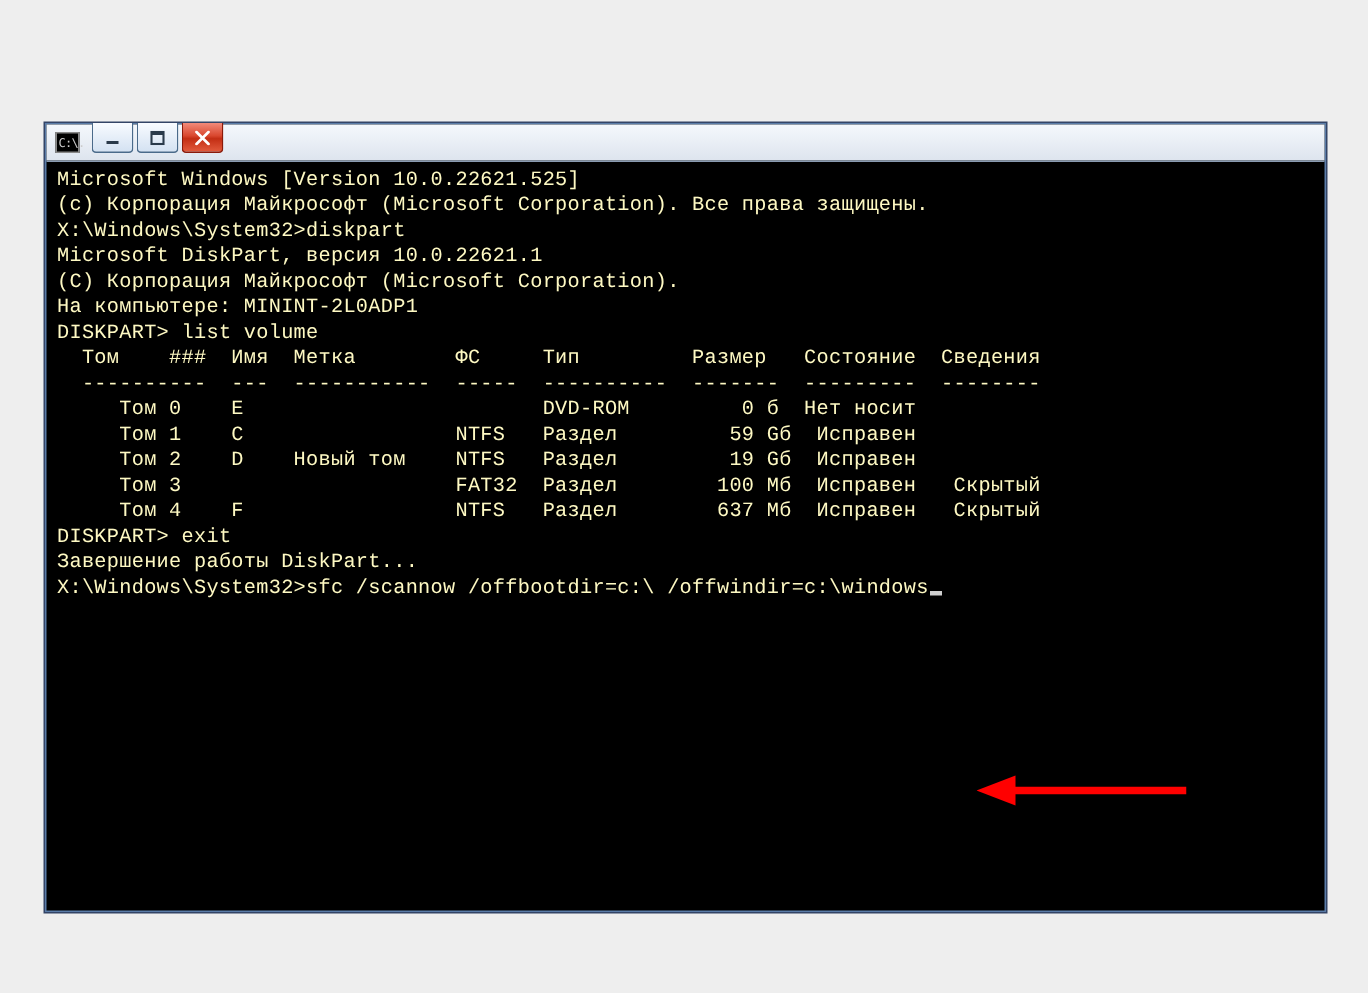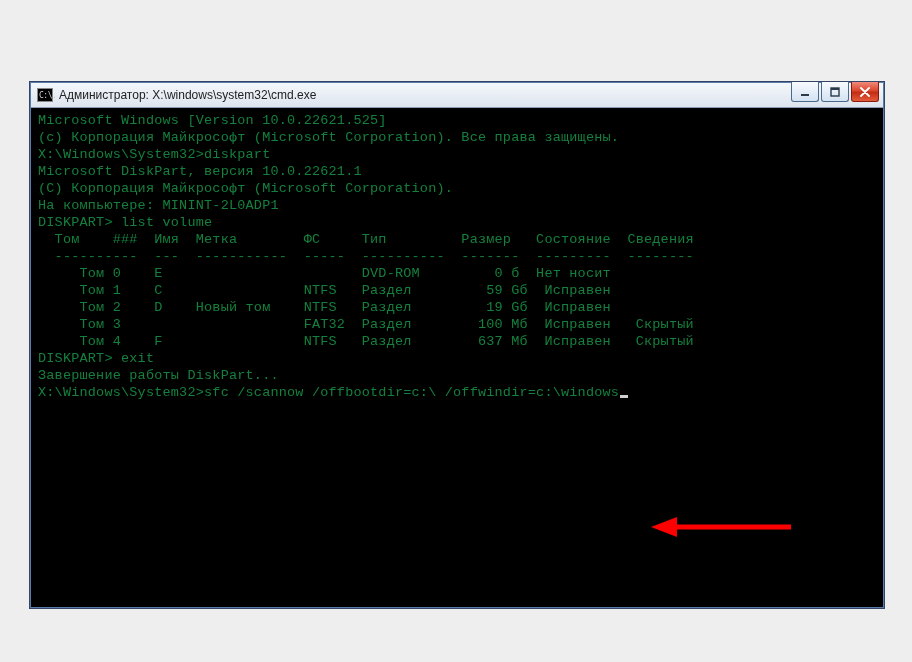--- a/index.html
+++ b/index.html
@@ -79,21 +79,21 @@
   .win-btn svg { display:block; }
   .win-buttons { padding-right: 4px; }
 
   .terminal {
     position: absolute;
     left: 3px;
     right: 3px;
     top: 27px;
     bottom: 3px;
     background: #000;
-    color: #15803d;
+    color: #fef9c3;
     font-family: Consolas, "Courier New", monospace;
     font-size: 13.5px;
     line-height: 17px;
     white-space: pre;
     overflow: hidden;
     padding: 2px 4px;
     letter-spacing: 0.2px;
   }
   .terminal .line { white-space: pre; }
   .cursor {
@@ -112,23 +112,20 @@
     pointer-events: none;
   }
 </style>
 </head>
 <body>
 
 <div class="window">
 
   <div class="titlebar">
     <span class="app-icon">C:\.</span>
-    <span class="title-text">
-      <span>Администратор: </span><span>X:\windows\system32\cmd.exe</span>
-    </span>
     <div class="win-buttons">
       <div class="win-btn">
         <svg width="10" height="10" viewBox="0 0 10 10">
           <rect x="1" y="7" width="8" height="2" fill="#2a3a4a"></rect>
         </svg>
       </div>
       <div class="win-btn">
         <svg width="10" height="10" viewBox="0 0 10 10">
           <rect x="1" y="1" width="8" height="8" fill="none" stroke="#2a3a4a" stroke-width="1.4"></rect>
           <rect x="1" y="1" width="8" height="2" fill="#2a3a4a"></rect>

